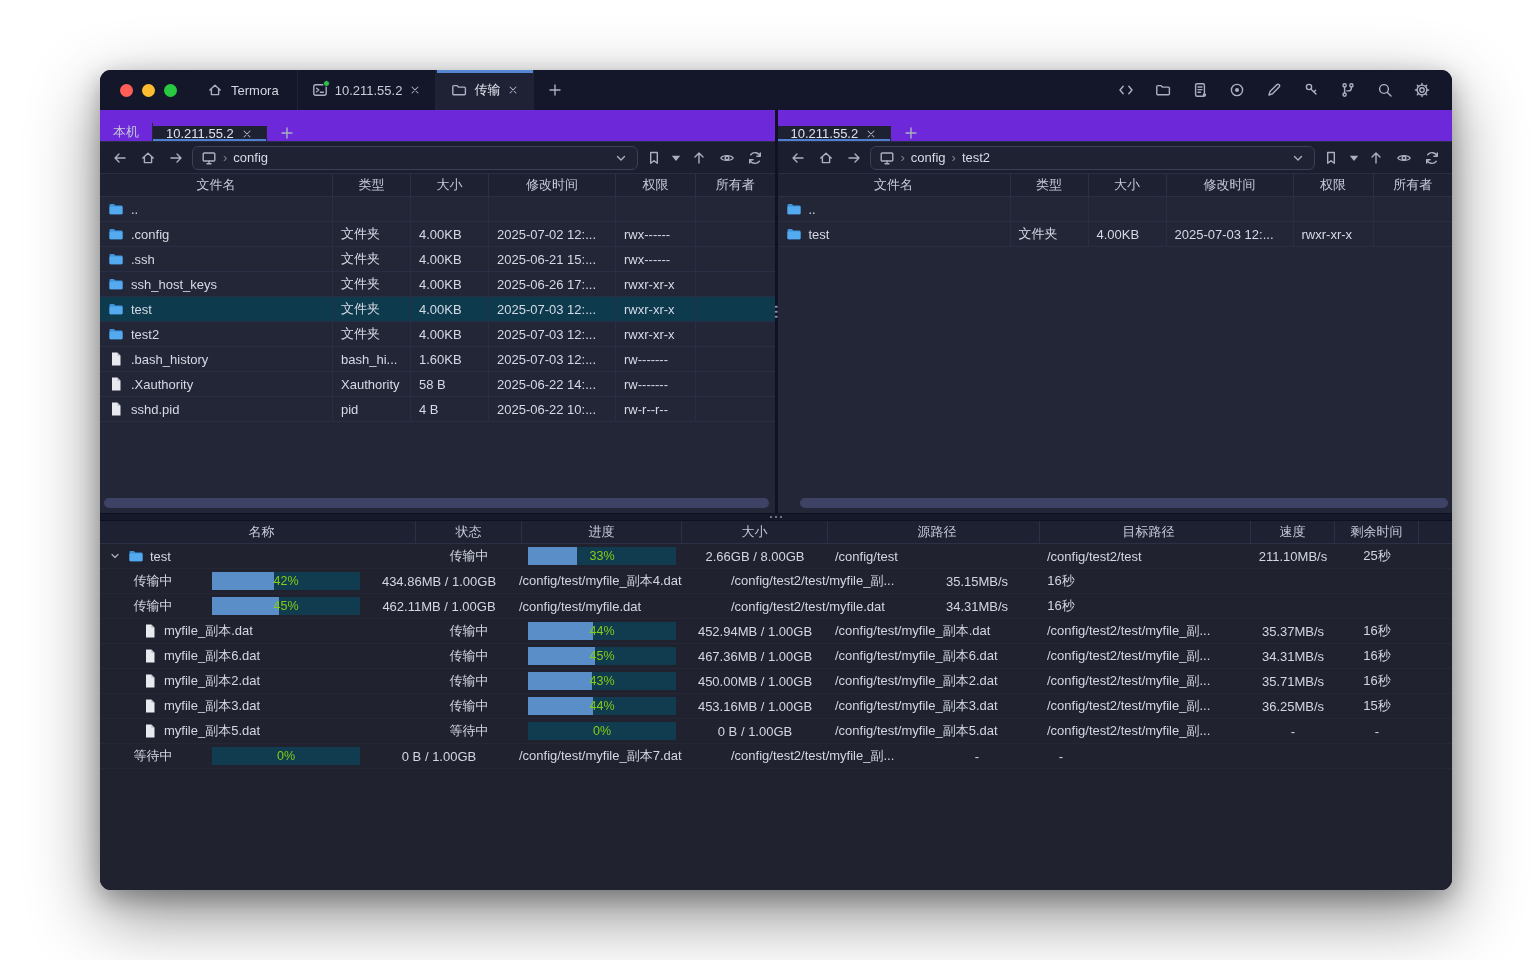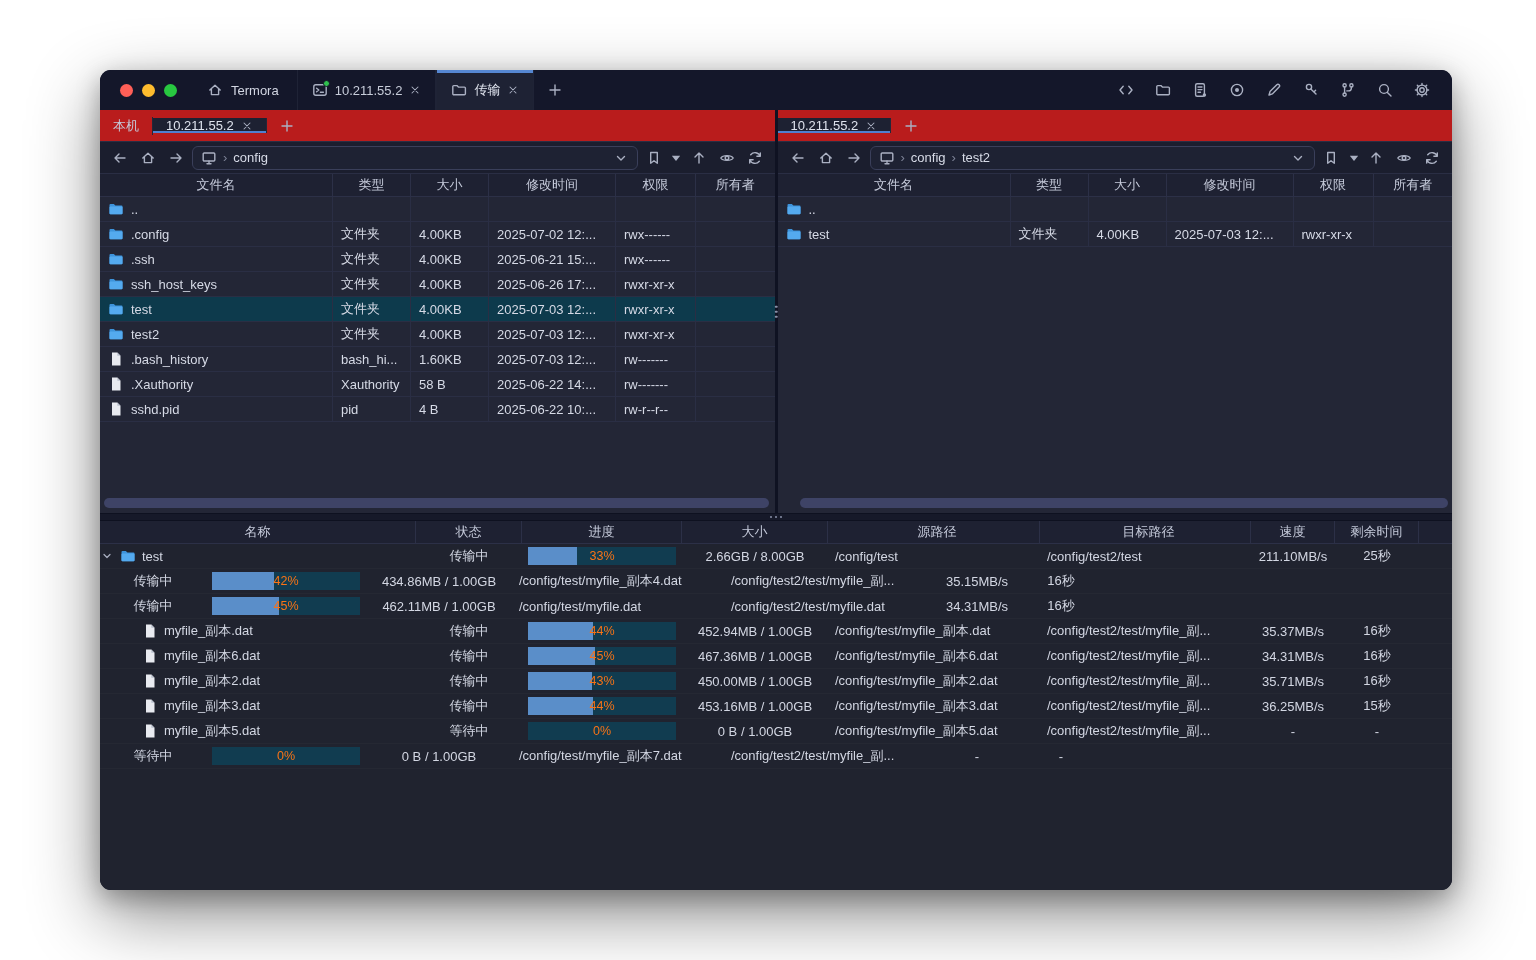--- a/index.html
+++ b/index.html
@@ -33,21 +33,21 @@
   .tb-btn { width:24px; height:24px; display:flex; align-items:center; justify-content:center; border-radius:5px; }
 
   
   .panes { height:403px; display:flex; background:#232636; }
   .pane { flex:1; display:flex; flex-direction:column; position:relative; min-width:0; }
   .vsplit { width:3px; background:#0f1222; position:relative; }
   .vsplit .dots { position:absolute; top:50%; left:50%; transform:translate(-50%,-50%);
     display:flex; flex-direction:column; gap:2.5px; }
   .vsplit .dots i, .hsplit .dots i { width:2.5px; height:2.5px; border-radius:50%; background:#8a90a8; display:block; }
 
-  .ptabs { height:32px; background:#b91c1c; display:flex; align-items:center; border-bottom:1px solid #2a2e44; }
+  .ptabs { height:32px; background:#6d28d9; display:flex; align-items:flex-end; border-bottom:1px solid #2a2e44; }
   .ptab { display:flex; align-items:center; gap:7px; padding:0 13px; position:relative;
     color:#c4c9d8; border-right:1px solid #232738; }
   .ptab.active { background:#1d2132; color:#dfe3ee; }
   .ptab.active::after { content:""; position:absolute; left:0; bottom:0; right:0; height:2.5px; background:#4f80d0; }
   .ptab-plus { display:flex; align-items:center; padding:0 12px; }
 
   .pathbar { height:32px; background:#1b1e2e; display:flex; align-items:center; gap:4px;
     padding:0 8px; border-bottom:1px solid #2a2e44; }
   .nav-btn { width:24px; height:24px; display:flex; align-items:center; justify-content:center; border-radius:5px; flex:none; }
   .crumb-field { flex:1; height:24px; background:#1e2233; border:1px solid #3a3f5a; border-radius:6px;
@@ -84,34 +84,34 @@
 
   
   .transfer { height:369px; background:#20232f; display:flex; flex-direction:column; }
   .theader { height:23px; display:flex; background:#1e2132; border-bottom:1px solid #2c3047; color:#c6cbdb; }
   .theader .hc { display:flex; align-items:center; justify-content:center;
     border-right:1px solid #2c3047; overflow:hidden; white-space:nowrap; }
   .theader .hc:last-child { border-right:none; }
   .trows { flex:1; overflow:hidden; }
   .trow { height:25px; display:flex; align-items:stretch; border-bottom:1px solid rgba(255,255,255,.025); }
   .trow .tc { display:flex; align-items:center; overflow:hidden; white-space:nowrap; color:#d3d7e3; }
-  .tt-name { width:316px; gap:6px; }
+  .tt-name { width:316px; gap:6px; padding-left:8px; }
   .trow.lvl1 .tt-name { padding-left:42px; }
   .tt-status { width:106px; justify-content:center; }
   .tt-prog { width:160px; justify-content:center; }
   .tt-size { width:146px; justify-content:center; }
   .tt-src { width:212px; padding-left:7px; }
   .tt-dst { width:211px; padding-left:7px; }
   .tt-speed { width:84px; justify-content:center; }
   .tt-rem { width:84px; justify-content:center;text-align:right; }
   .tt-stub { flex:1; }
   .pbar { position:relative; width:148px; height:18px; background:#113c50; overflow:hidden; }
   .pfill { position:absolute; left:0; top:0; bottom:0; background:#5a8ec9; }
   .plabel { position:absolute; inset:0; display:flex; align-items:center; justify-content:center;
-    color:#f97316; font-size:12.5px; }
+    color:#84cc16; font-size:12.5px; }
   .chev-cell { width:14px; display:flex; justify-content:center; flex:none; }
 </style>
 </head>
 <body>
 
 <div class="window">
 
   <div class="titlebar">
     <div class="traffic">
       <span class="tl r"></span>

